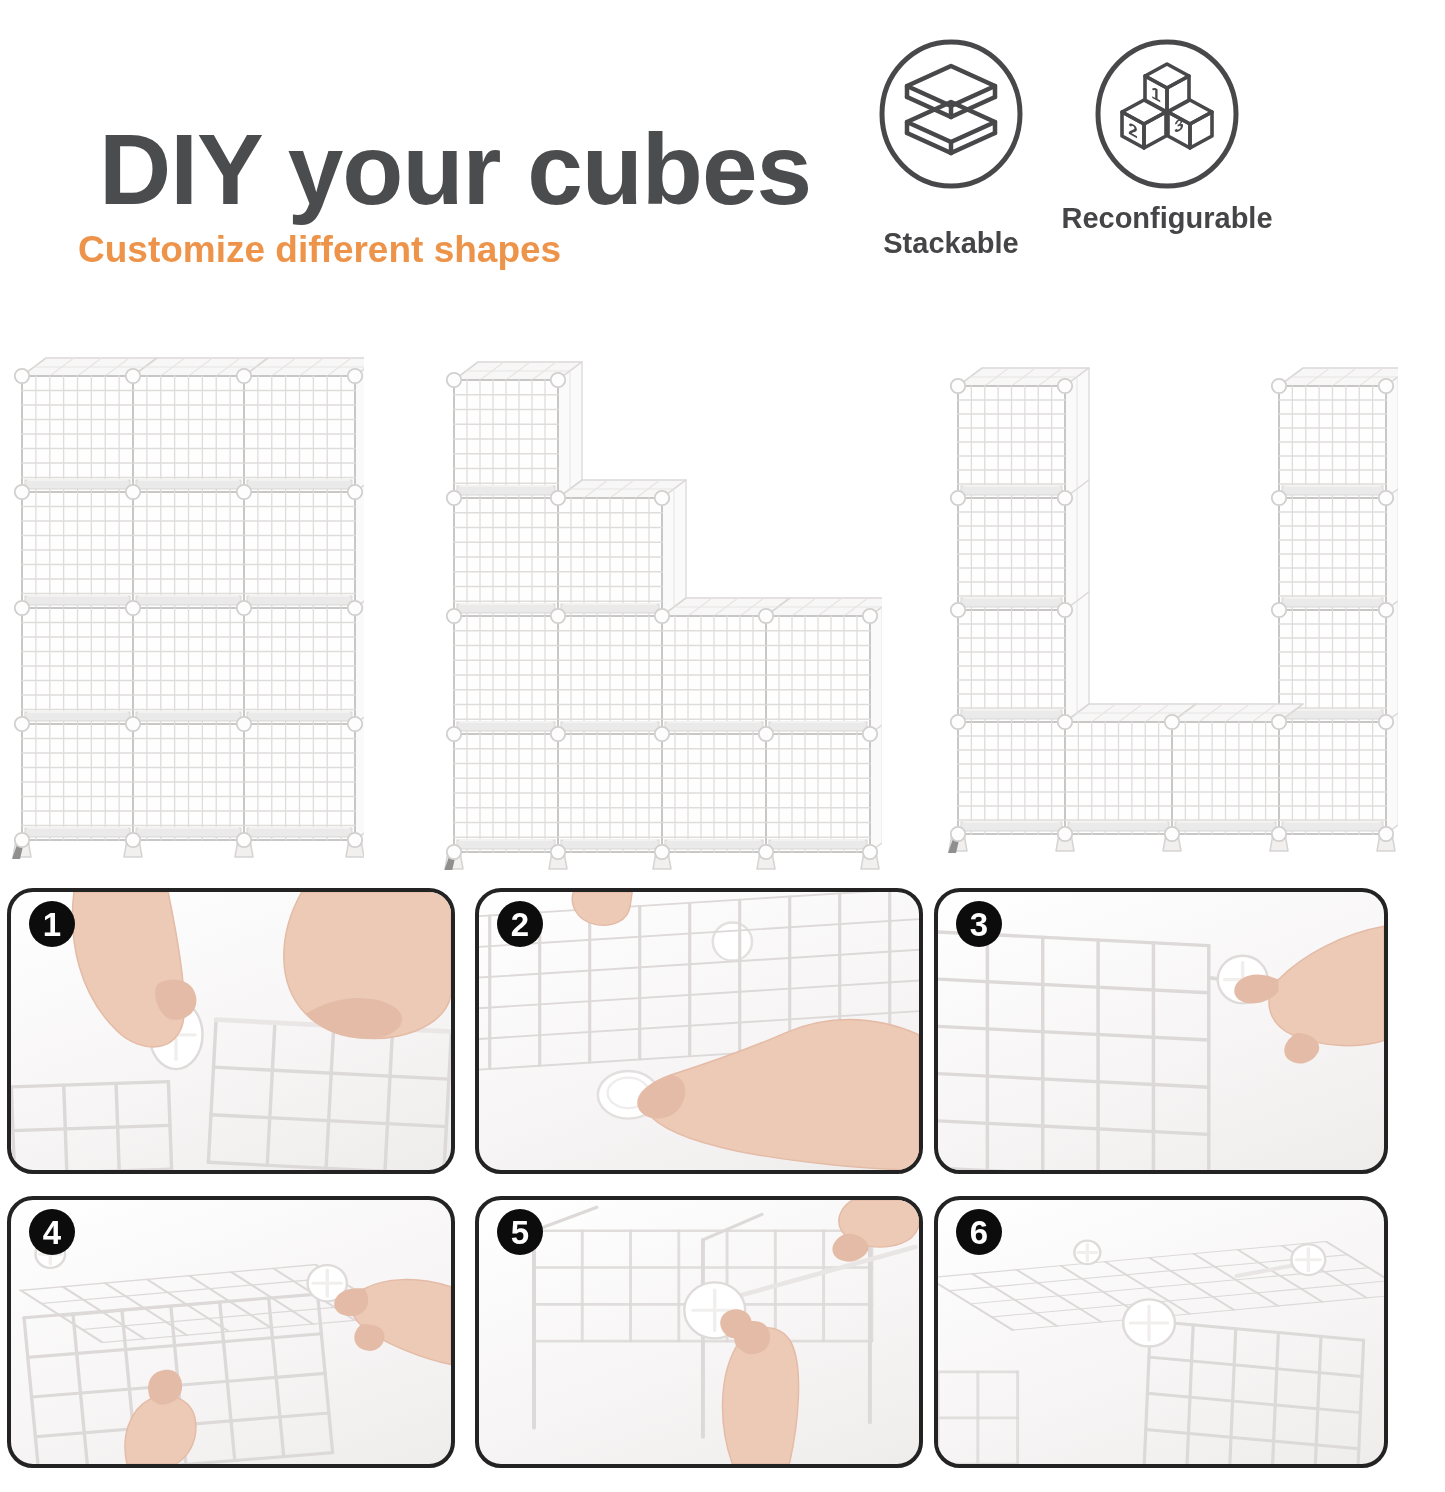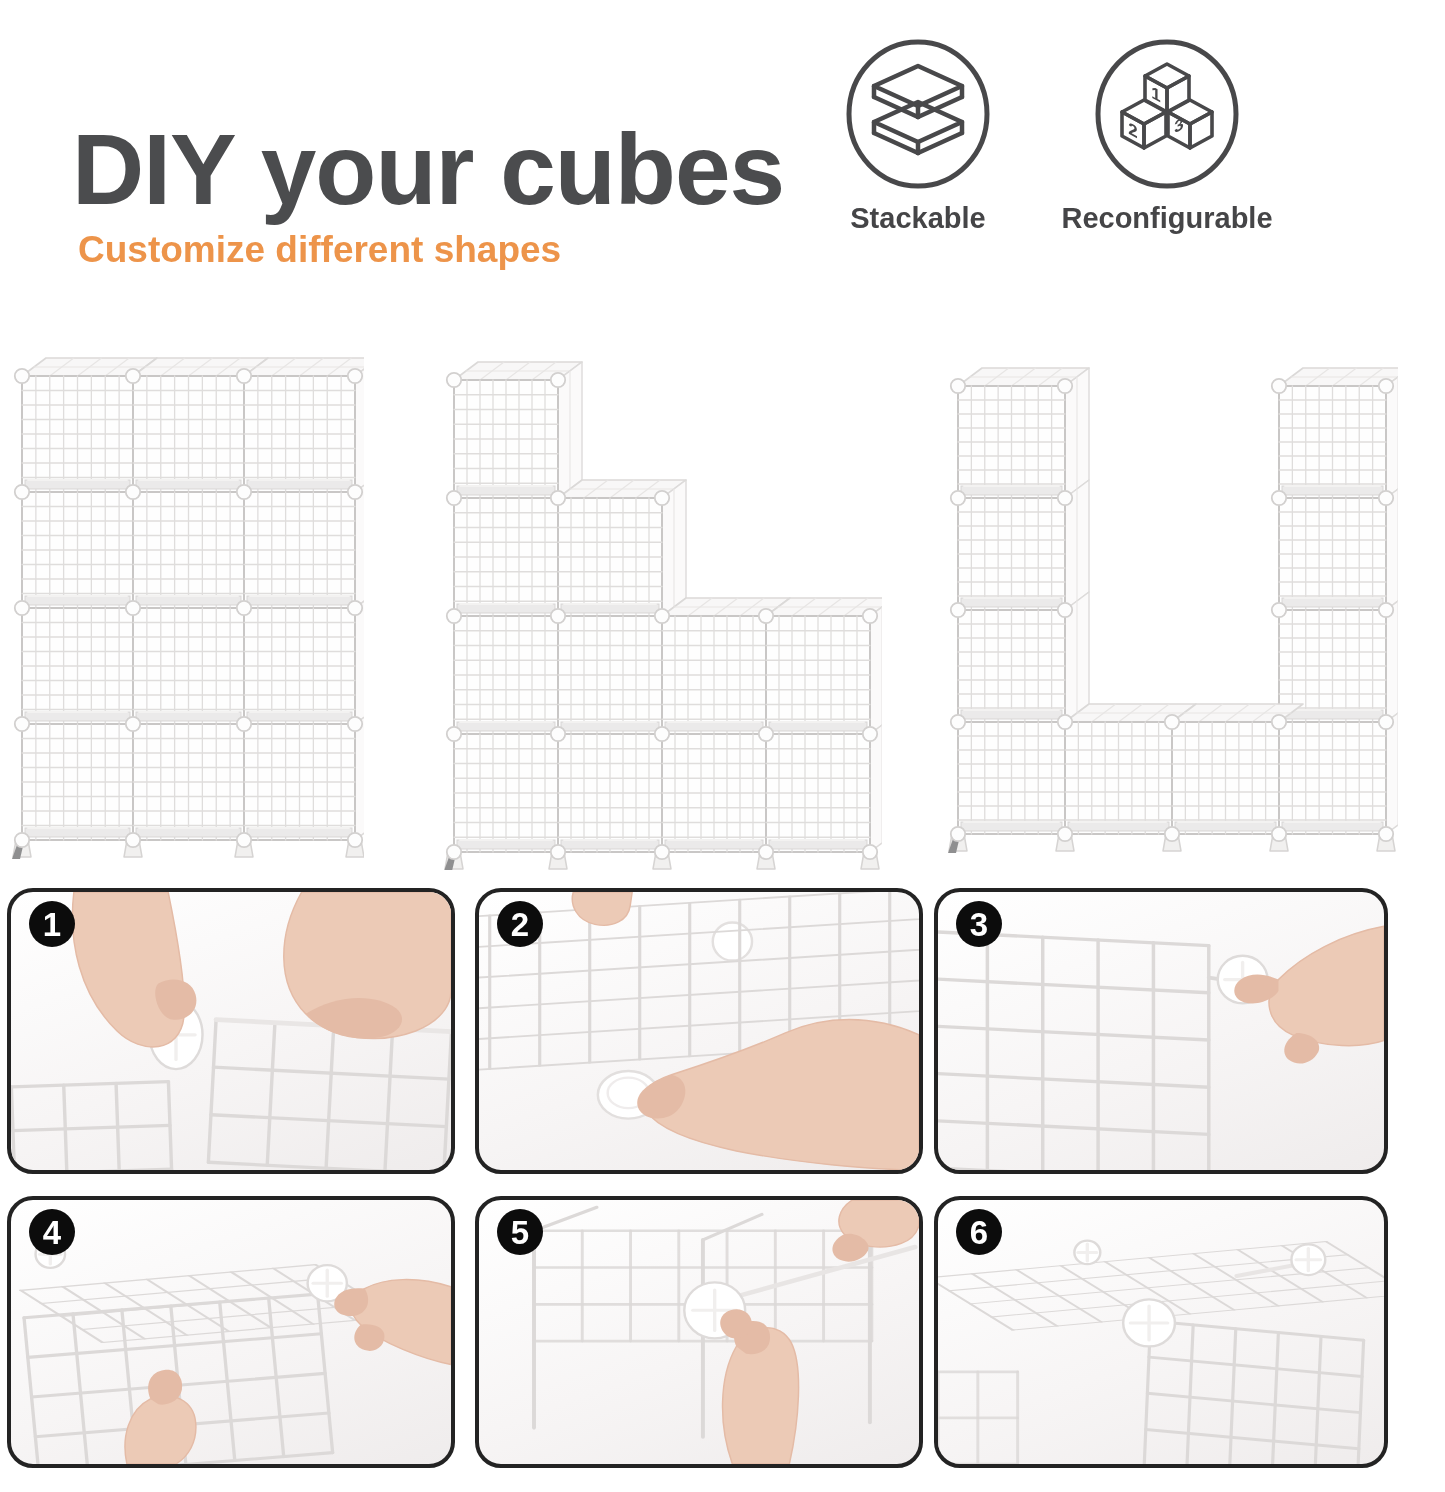--- a/index.html
+++ b/index.html
@@ -10,21 +10,21 @@
   .abs{position:absolute;}
   .page-title{
     left:72px;top:50px;font-size:100px;font-weight:700;letter-spacing:-1px;
     line-height:1.05;white-space:nowrap;
   }
   .page-subtitle{
     left:78px;top:198px;font-size:37px;font-weight:700;letter-spacing:0;
     white-space:nowrap;
   }
   .feature{display:flex;flex-direction:column;align-items:center;}
-  .feature-1{left:833px;top:38px;width:170px;}
+  .feature-1{left:866px;top:38px;width:170px;gap:25px;}
   .feature-2{left:1072px;top:38px;width:190px;}
   .feature-label{
     margin-top:12px;font-size:29px;font-weight:700;color:#454547;text-align:center;
     white-space:nowrap;
   }
   .config{background:transparent;}
   .panel{
     border:4px solid #232323;border-radius:26px;overflow:hidden;
     background:linear-gradient(160deg,#ffffff 0%,#f7f5f5 55%,#efecec 100%);
     box-sizing:border-box;
@@ -32,21 +32,21 @@
   .panel svg.scene{position:absolute;left:0;top:0;width:100%;height:100%;}
   .badge{
     position:absolute;left:18px;top:9px;width:46px;height:46px;border-radius:50%;
     display:flex;align-items:center;justify-content:center;
     font-size:33px;font-weight:700;line-height:1;
   }
 </style>
 </head>
 <body>
 
-<h1 class="abs page-title" style="color: rgb(75, 76, 78);">DIY your cubes</h1>
+<h1 class="abs page-title" style="color: rgb(75, 76, 78); margin-left: 27px;">DIY your cubes</h1>
 <h2 class="abs page-subtitle" style="color: rgb(237, 148, 74);">Customize different shapes</h2>
 
 <div class="abs feature feature-1">
   <svg id="icon-stack" width="150" height="152" viewBox="0 0 150 152">
       <ellipse cx="75" cy="76" rx="69" ry="72" fill="none" stroke="#48484a" stroke-width="5"></ellipse>
       <path d="M75,28 L119,48 L75,68 L31,48 Z" fill="none" stroke="#48484a" stroke-width="4.5" stroke-linejoin="round"></path>
       <line x1="31" y1="48" x2="31" y2="59" stroke="#48484a" stroke-width="4.5" stroke-linecap="round" opacity="1"></line>
       <line x1="75" y1="68" x2="75" y2="79" stroke="#48484a" stroke-width="4.5" stroke-linecap="round" opacity="1"></line>
       <line x1="119" y1="48" x2="119" y2="59" stroke="#48484a" stroke-width="4.5" stroke-linecap="round" opacity="1"></line>
       <line x1="31" y1="59" x2="75" y2="79" stroke="#48484a" stroke-width="4.5" stroke-linecap="round" opacity="1"></line>

